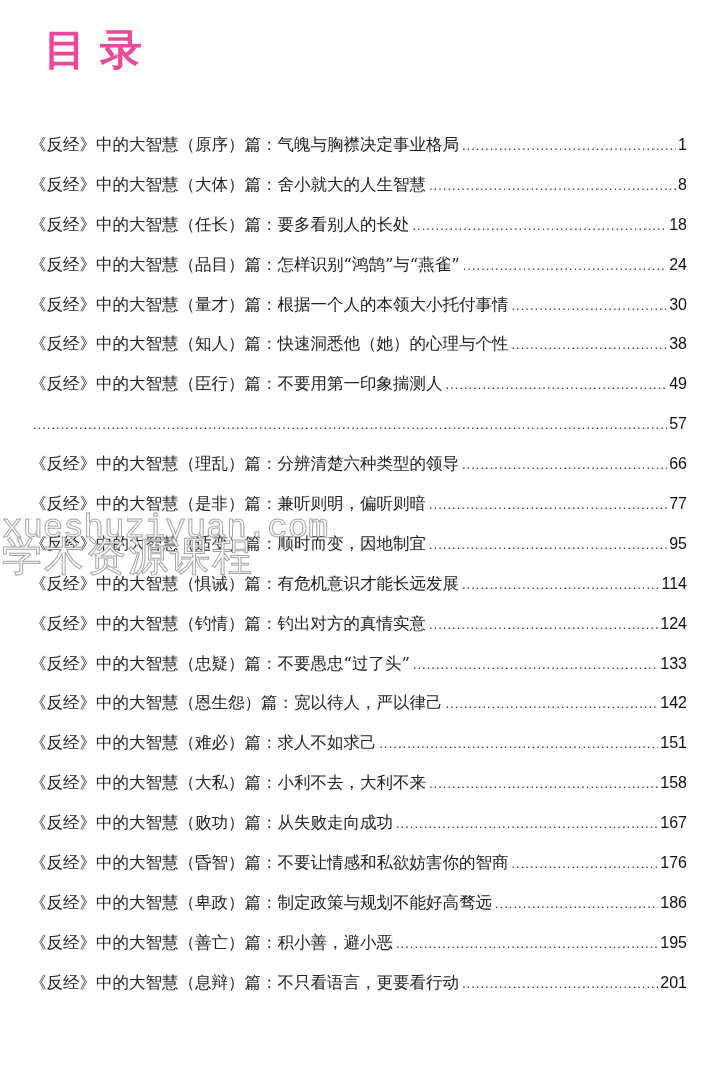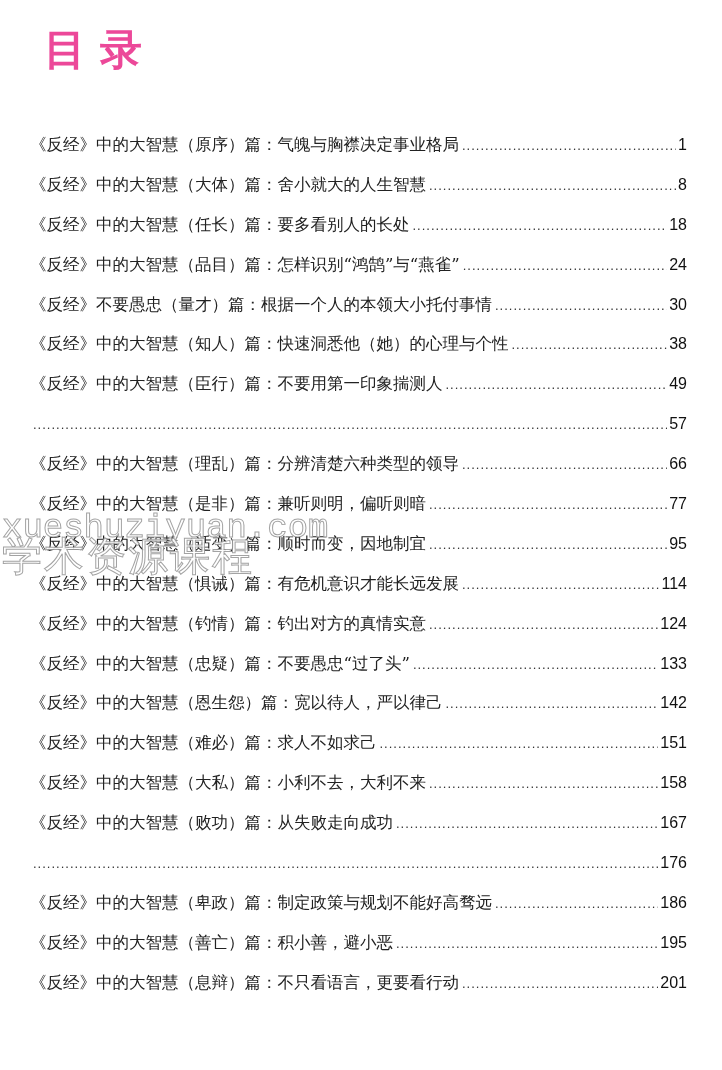--- a/index.html
+++ b/index.html
@@ -107,21 +107,21 @@
       <span class="toc-text">《反经》中的大智慧（任长）篇：要多看别人的长处</span>
       <span class="toc-leader"></span>
       <span class="toc-page">18</span>
     </div>
   <div class="toc-row">
       <span class="toc-text">《反经》中的大智慧（品目）篇：怎样识别“鸿鹄”与“燕雀”</span>
       <span class="toc-leader"></span>
       <span class="toc-page">24</span>
     </div>
   <div class="toc-row">
-      <span class="toc-text">《反经》不要愚忠（量才）篇：根据一个人的本领大小托付事情</span>
+      <span class="toc-text">《反经》中的大智慧（量才）篇：根据一个人的本领大小托付事情</span>
       <span class="toc-leader"></span>
       <span class="toc-page">30</span>
     </div>
   <div class="toc-row">
       <span class="toc-text">《反经》中的大智慧（知人）篇：快速洞悉他（她）的心理与个性</span>
       <span class="toc-leader"></span>
       <span class="toc-page">38</span>
     </div>
   <div class="toc-row">
       <span class="toc-text">《反经》中的大智慧（臣行）篇：不要用第一印象揣测人</span>
@@ -176,20 +176,21 @@
       <span class="toc-text">《反经》中的大智慧（大私）篇：小利不去，大利不来</span>
       <span class="toc-leader"></span>
       <span class="toc-page">158</span>
     </div>
   <div class="toc-row">
       <span class="toc-text">《反经》中的大智慧（败功）篇：从失败走向成功</span>
       <span class="toc-leader"></span>
       <span class="toc-page">167</span>
     </div>
   <div class="toc-row">
+      <span class="toc-text">《反经》中的大智慧（昏智）篇：不要让情感和私欲妨害你的智商</span>
       <span class="toc-leader"></span>
       <span class="toc-page">176</span>
     </div>
   <div class="toc-row">
       <span class="toc-text">《反经》中的大智慧（卑政）篇：制定政策与规划不能好高骛远</span>
       <span class="toc-leader"></span>
       <span class="toc-page">186</span>
     </div>
   <div class="toc-row">
       <span class="toc-text">《反经》中的大智慧（善亡）篇：积小善，避小恶</span>

